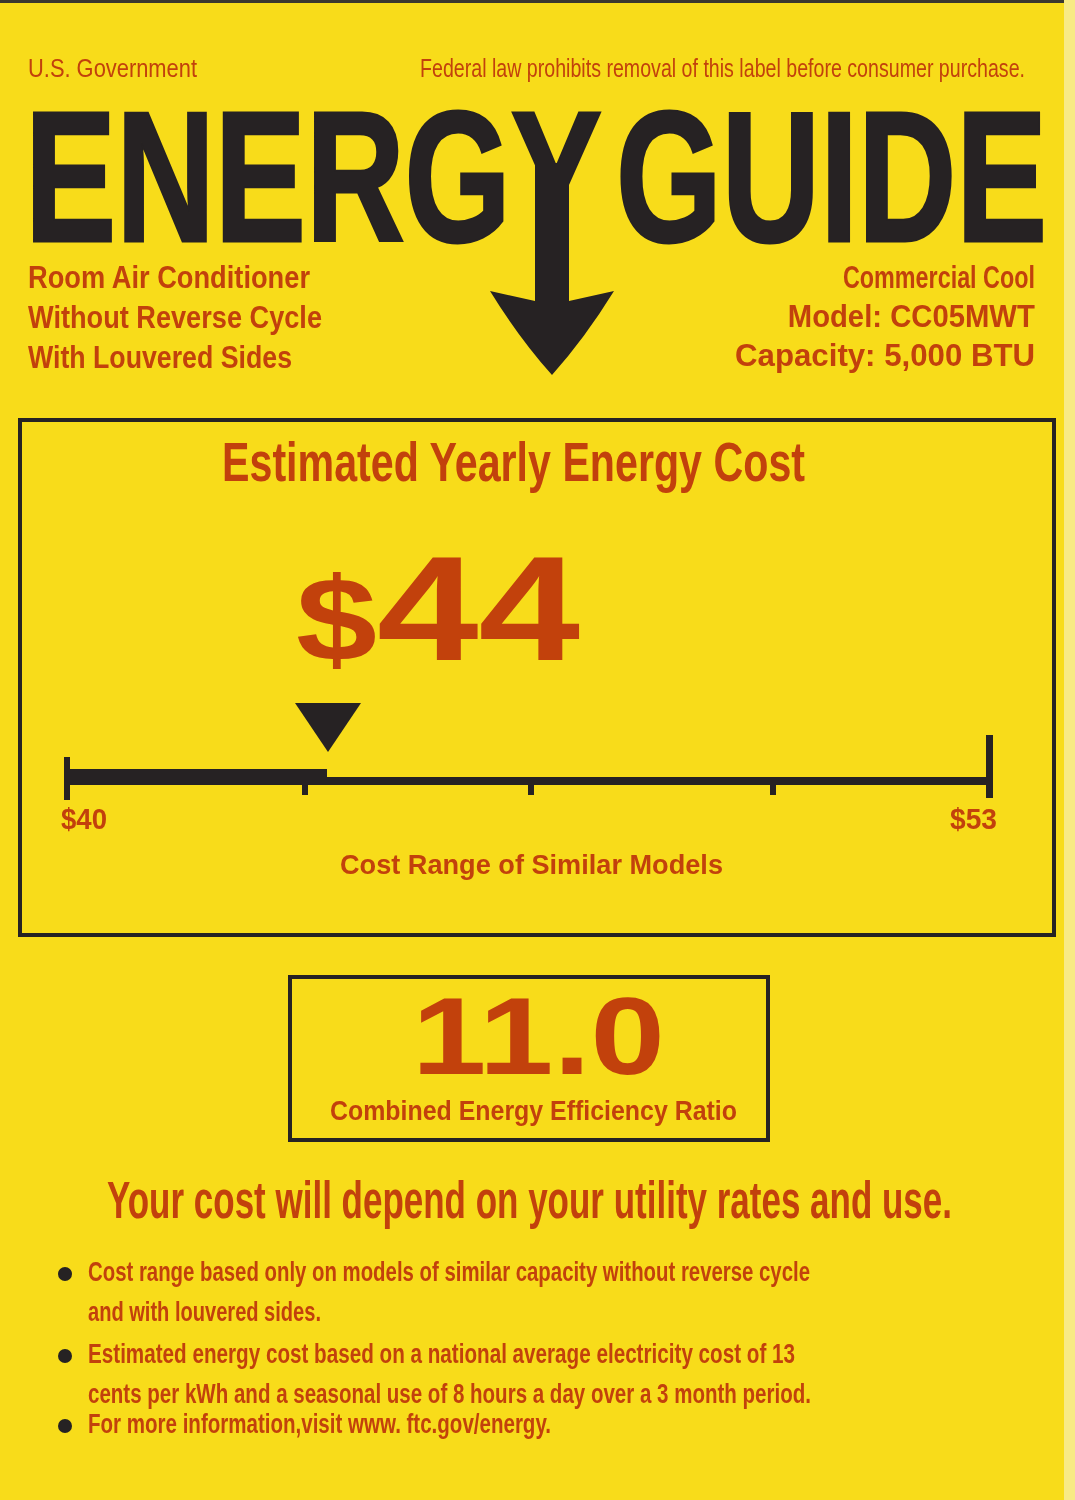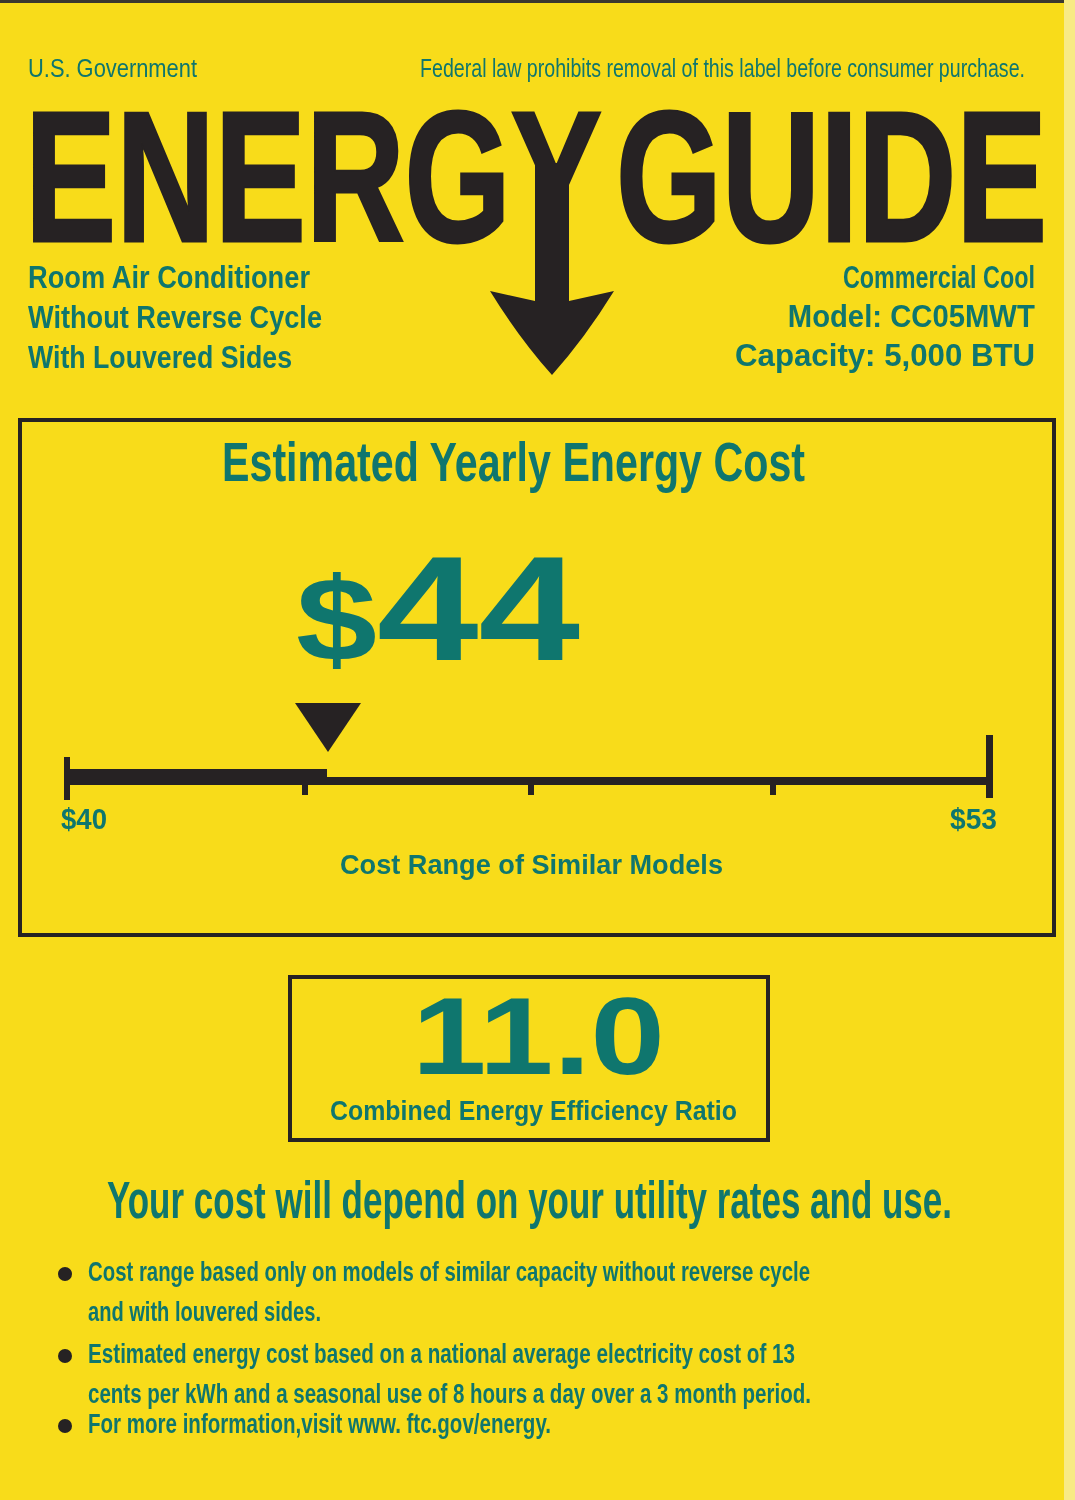--- a/index.html
+++ b/index.html
@@ -2,21 +2,21 @@
 <html><head>
 <meta charset="utf-8">
 <style>
   html,body{margin:0;padding:0;background:#888;}
   .label{
     position:relative;
     width:1075px;height:1500px;
     background:#F8DC1A;
     overflow:hidden;
     font-family:"Liberation Sans", sans-serif;
-    color:#0f766e;
+    color:#c2410c;
   }
   .abs{position:absolute;white-space:nowrap;line-height:1;}
   .bold{font-weight:bold;}
   .top-edge{position:absolute;left:0;top:0;width:100%;height:3px;background:#3B382F;}
   .right-strip{position:absolute;top:0;right:0;width:11px;height:100%;background:#F8EA85;}
   .gov{left:28px;top:55px;font-size:26px;}
   .federal{left:420px;top:55px;font-size:26px;}
   .logo-svg{position:absolute;left:25px;top:103px;}
   .ptype1{left:28px;top:262px;font-size:31px;}
   .ptype2{left:28px;top:302px;font-size:31px;}

